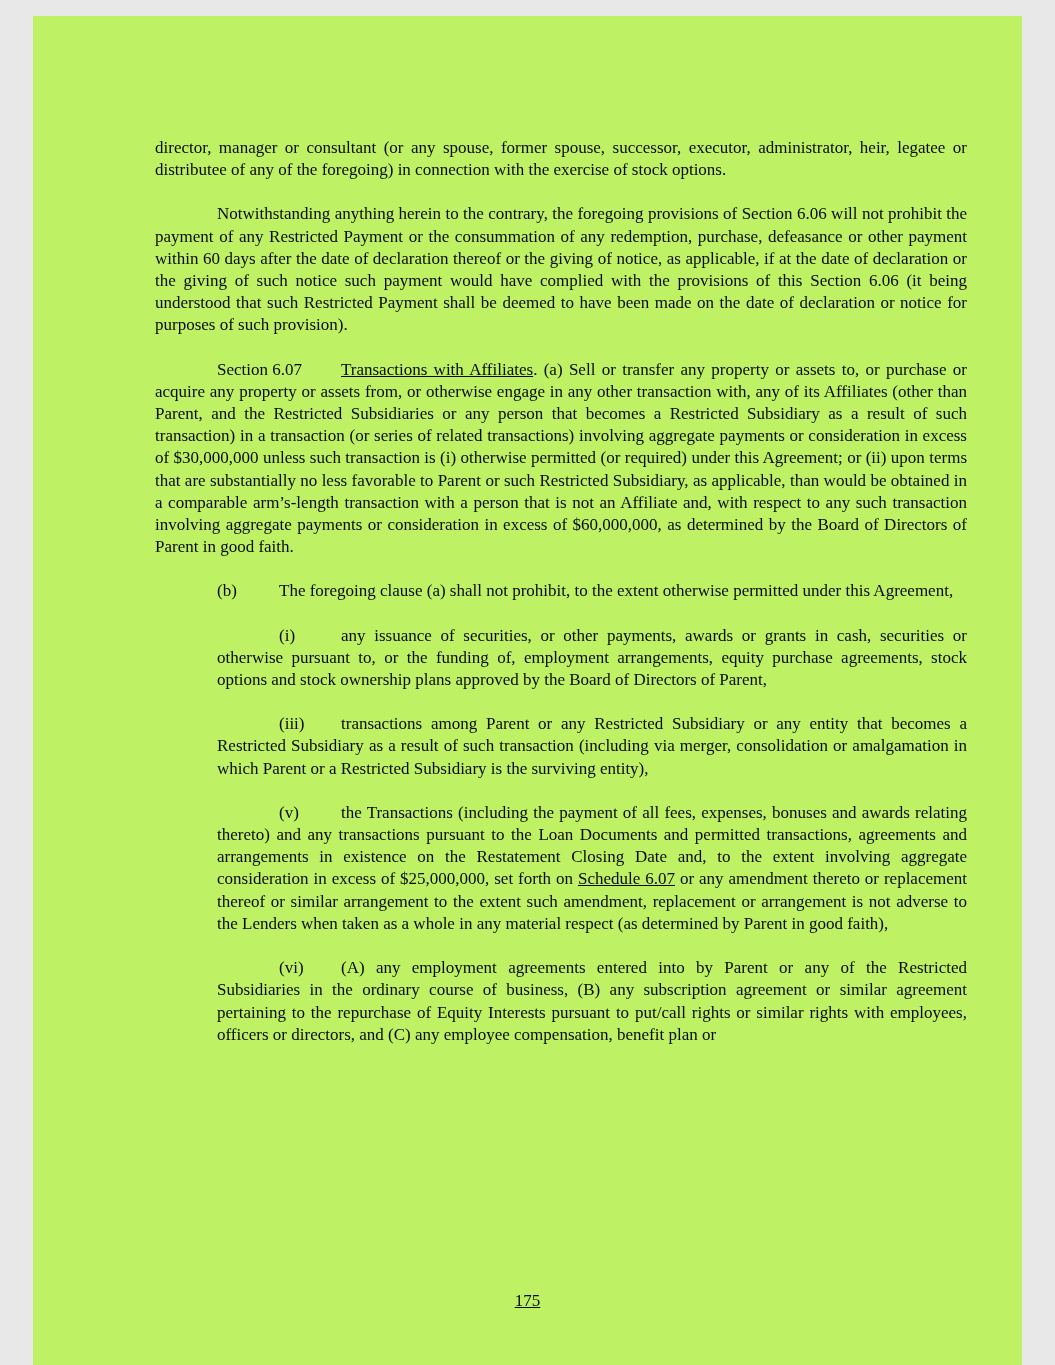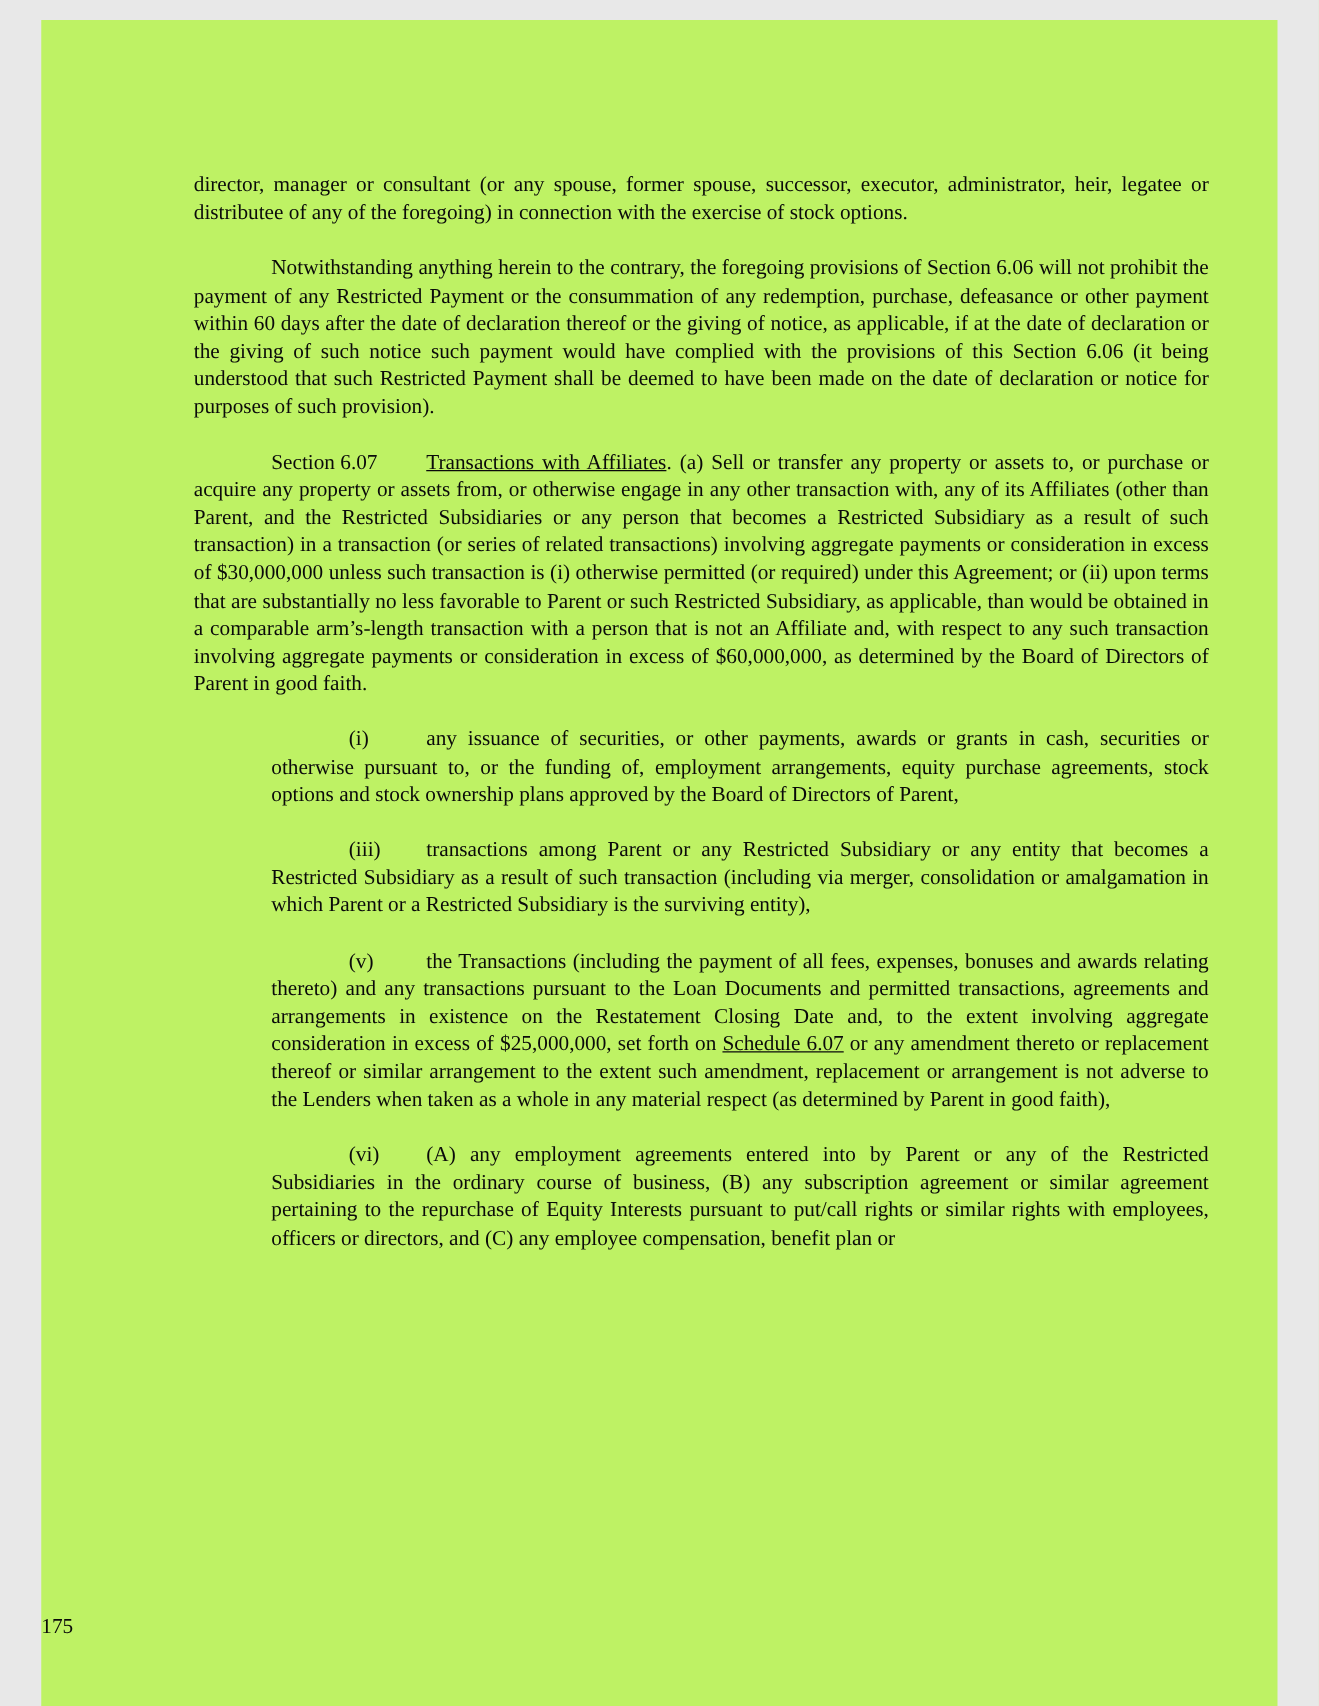--- a/index.html
+++ b/index.html
@@ -44,36 +44,39 @@
     vertical-align: baseline;
   }
   .w62  { width: 62px; }
   .w124 { width: 124px; }
   .u { text-decoration: underline; }
   .footer {
     position: absolute;
     left: 0;
     right: 0;
     top: 1274px;
+    text-align: center;
     font-size: 17px;
     line-height: 22px;
+    text-decoration: underline;
   }
 </style>
 </head>
 <body>
 
 <div class="page">
   <div class="body-text">
 
     <p class="no-indent">director, manager or consultant (or any spouse, former spouse, successor, executor, administrator, heir, legatee or distributee of any of the foregoing) in connection with the exercise of stock options.</p>
 
     <p>Notwithstanding anything herein to the contrary, the foregoing provisions of Section 6.06 will not prohibit the payment of any Restricted Payment or the consummation of any redemption, purchase, defeasance or other payment within 60 days after the date of declaration thereof or the giving of notice, as applicable, if at the date of declaration or the giving of such notice such payment would have complied with the provisions of this Section 6.06 (it being understood that such Restricted Payment shall be deemed to have been made on the date of declaration or notice for purposes of such provision).</p>
 
     <p><span class="lbl w124">Section 6.07</span><span class="u">Transactions with Affiliates</span><span>. (a) Sell or transfer any property or assets to, or purchase or acquire any property or assets from, or otherwise engage in any other transaction with, any of its Affiliates (other than Parent, and the Restricted Subsidiaries or any person that becomes a Restricted Subsidiary as a result of such transaction) in a transaction (or series of related transactions) involving aggregate payments or consideration in excess of $30,000,000 unless such transaction is (i) otherwise permitted (or required) under this Agreement; or (ii) upon terms that are substantially no less favorable to Parent or such Restricted Subsidiary, as applicable, than would be obtained in a comparable arm’s-length transaction with a person that is not an Affiliate and, with respect to any such transaction involving aggregate payments or consideration in excess of $60,000,000, as determined by the Board of Directors of Parent in good faith.</span></p>
 
+    <p><span class="lbl w62">(b)</span><span>The foregoing clause (a) shall not prohibit, to the extent otherwise permitted under this Agreement,</span></p>
 
     <p class="sub-item"><span class="lbl w62">(i)</span><span>any issuance of securities, or other payments, awards or grants in cash, securities or otherwise pursuant to, or the funding of, employment arrangements, equity purchase agreements, stock options and stock ownership plans approved by the Board of Directors of Parent,</span></p>
 
 
     <p class="sub-item"><span class="lbl w62">(iii)</span><span>transactions among Parent or any Restricted Subsidiary or any entity that becomes a Restricted Subsidiary as a result of such transaction (including via merger, consolidation or amalgamation in which Parent or a Restricted Subsidiary is the surviving entity),</span></p>
 
 
     <p class="sub-item"><span class="lbl w62">(v)</span><span>the Transactions (including the payment of all fees, expenses, bonuses and awards relating thereto) and any transactions pursuant to the Loan Documents and permitted transactions, agreements and arrangements in existence on the Restatement Closing Date and, to the extent involving aggregate consideration in excess of $25,000,000, set forth on </span><span class="u">Schedule 6.07</span><span> or any amendment thereto or replacement thereof or similar arrangement to the extent such amendment, replacement or arrangement is not adverse to the Lenders when taken as a whole in any material respect (as determined by Parent in good faith),</span></p>
 
     <p class="sub-item"><span class="lbl w62">(vi)</span><span>(A) any employment agreements entered into by Parent or any of the Restricted Subsidiaries in the ordinary course of business, (B) any subscription agreement or similar agreement pertaining to the repurchase of Equity Interests pursuant to put/call rights or similar rights with employees, officers or directors, and (C) any employee compensation, benefit plan or</span></p>

